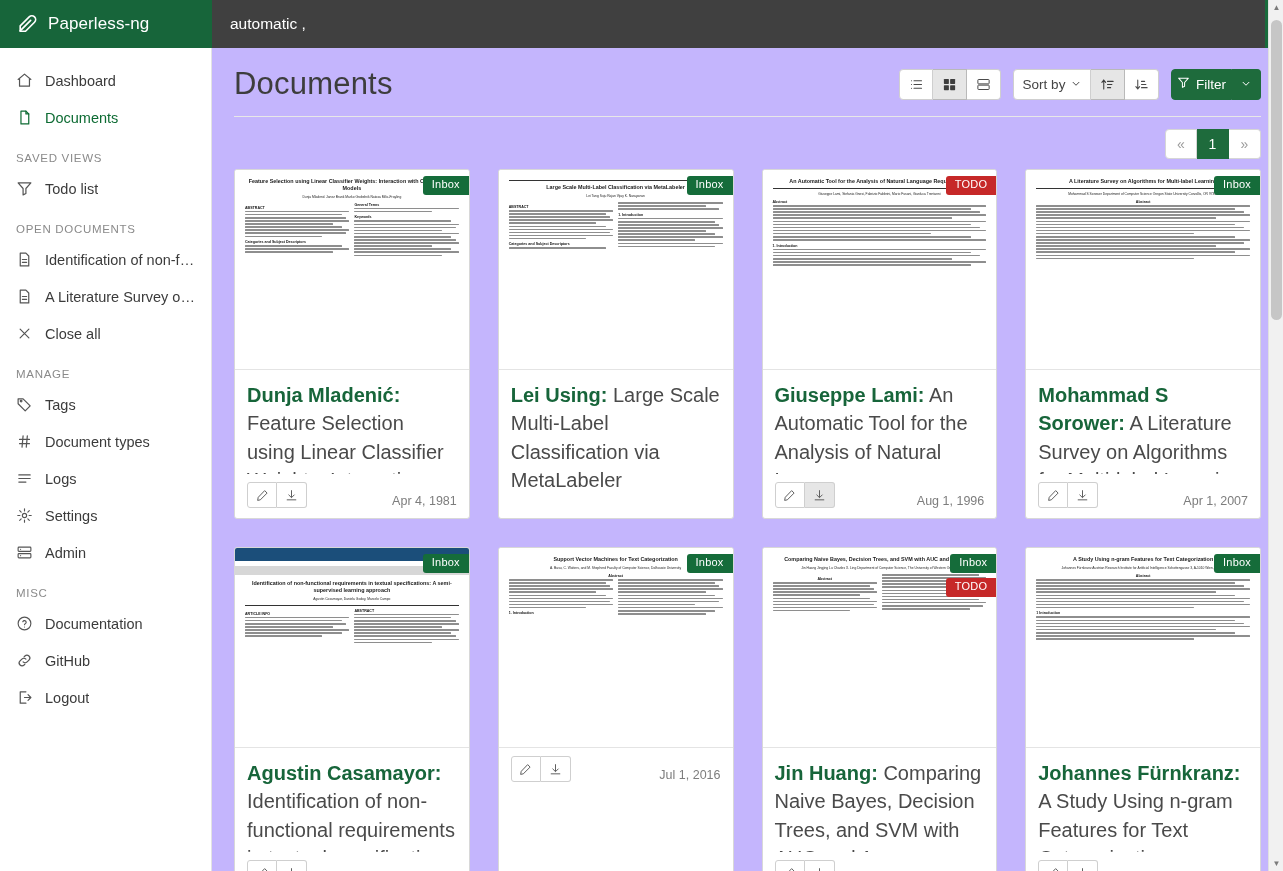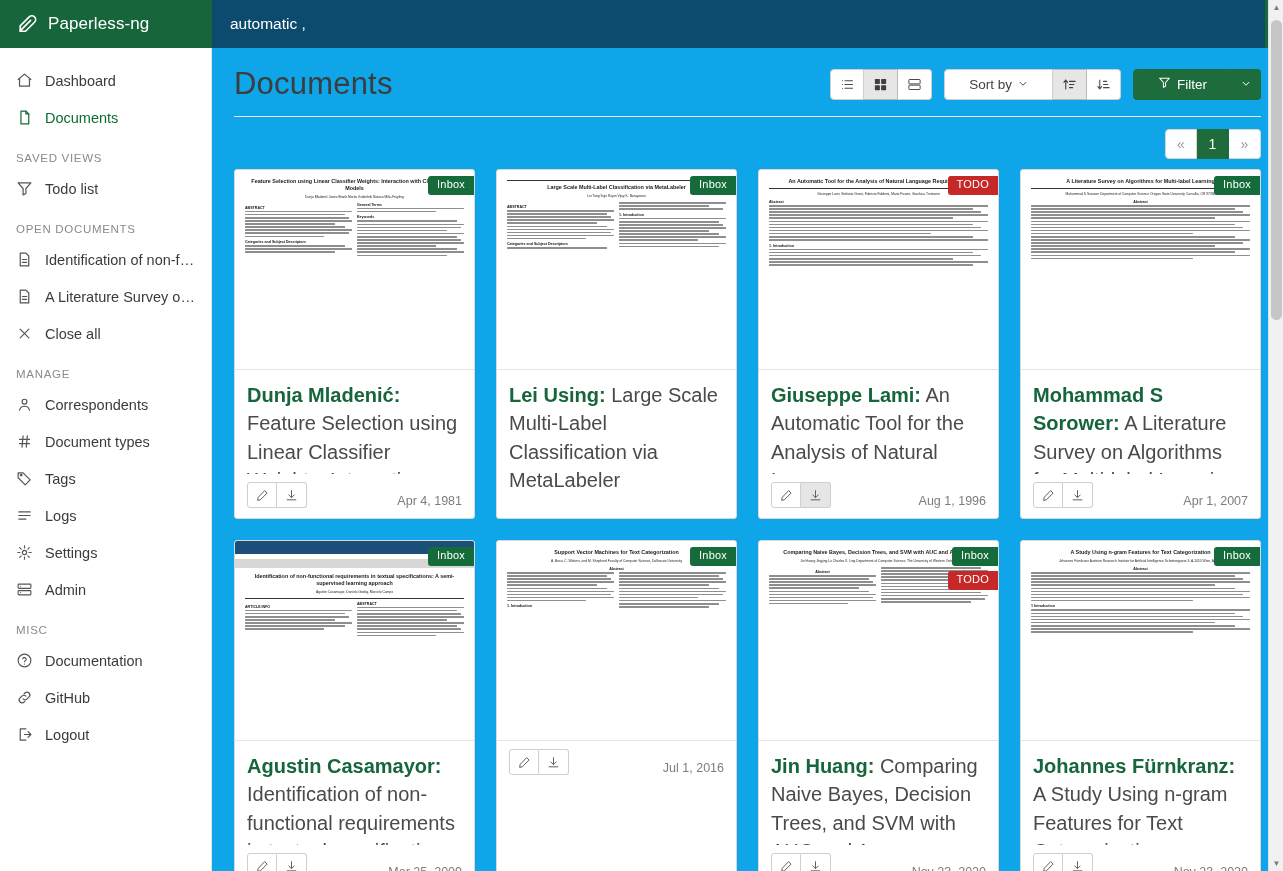--- a/index.html
+++ b/index.html
@@ -38,37 +38,37 @@
   }
   .brand-logo { width: 22px; height: 22px; flex: 0 0 22px; }
   .brand-title {
     font-size: 17px;
     letter-spacing: .1px;
     font-weight: 400;
     color: #ffffff;
   }
   .searchzone {
     flex: 1;
-    background: #0c4a6e;
+    background: #404040;
     display: flex;
     align-items: center;
     padding-left: 18px;
   }
   .search-text {
     color: #fff;
     font-size: 15.5px;
   }
   .topbar-right { width: 18px; background:#186a3b; }
 
   
   .body-wrap {
     flex: 1;
     display: flex;
     min-height: 0;
-    background:#0ea5e9;
+    background:#c4b5fd;
   }
 
   
   .sidebar {
     width: 212px;
     flex: 0 0 212px;
     border-right: 1px solid #e3e3e3;
     padding-top: 14px;
     overflow: hidden;
     background: #fff;
@@ -134,21 +134,21 @@
   .btn {
     height: 31px;
     border: 1px solid #cfcfcf;
     background: #fff;
     display: inline-flex;
     align-items: center;
     justify-content: center;
     gap: 6px;
     font-size: 13.5px;
     color: #444;
-    padding: 0 24px;
+    padding: 0 5px;
     cursor: pointer;
   }
   .btn-group .btn + .btn { border-left: none; }
   .btn-group .btn:first-child { border-radius: 4px 0 0 4px; }
   .btn-group .btn:last-child { border-radius: 0 4px 4px 0; }
   .btn.square { width: 34px; padding: 0; }
   .btn.selected {
     background: #e6e6e6;
     border-color: #b9b9b9;
   }
@@ -179,21 +179,21 @@
   .pg:first-child { border-radius: 4px 0 0 4px; }
   .pg:last-child { border-radius: 0 4px 4px 0; }
   .pg.current { background: #1e6b3c; border-color:#1e6b3c; color:#fff; }
   .pg.muted { color: #9b9b9b; }
 
   
   .cards {
     flex: 1;
     display: grid;
     grid-template-columns: repeat(4, 1fr);
-    gap: 21px;
+    gap: 28px;
     overflow: hidden;
     align-content: start;
     padding-bottom: 10px;
   }
   .card {
     border: 1px solid #d8d8d8;
     border-radius: 3px;
     background: #fff;
     display: flex;
     flex-direction: column;
@@ -414,43 +414,34 @@
           <svg viewBox="0 0 24 24" width="15" height="15" fill="none" stroke="currentColor" stroke-width="1.9" stroke-linecap="round">
               <path d="M5 5l14 14M19 5 5 19"></path>
             </svg>
         </span>
         <span class="lbl">Close all</span>
       </div>
 
       <div class="section-title">Manage</div>
       <div class="nav-item">
         <span class="nav-icon">
-          <svg viewBox="0 0 24 24" width="17" height="17" fill="none" stroke="currentColor" stroke-width="1.7" stroke-linecap="round">
-              <circle cx="12" cy="8" r="3.4"></circle>
-              <path d="M5 20c1-4 4.2-5.5 7-5.5S18 16 19 20"></path>
-            </svg>
-        </span>
-        <span class="lbl">Correspondents</span>
-      </div>
-      <div class="nav-item">
-        <span class="nav-icon">
-          <svg viewBox="0 0 24 24" width="17" height="17" fill="none" stroke="currentColor" stroke-width="1.7" stroke-linecap="round">
-              <path d="M5 9h14M5 15h14M10 4 8.5 20M16 4l-1.5 16"></path>
-            </svg>
-        </span>
-        <span class="lbl">Document types</span>
-      </div>
-      <div class="nav-item">
-        <span class="nav-icon">
           <svg viewBox="0 0 24 24" width="17" height="17" fill="none" stroke="currentColor" stroke-width="1.7" stroke-linecap="round" stroke-linejoin="round">
               <path d="M3 11V4h7l10 10-7 7z"></path>
               <circle cx="7.2" cy="7.2" r="1.2"></circle>
             </svg>
         </span>
         <span class="lbl">Tags</span>
+      </div>
+      <div class="nav-item">
+        <span class="nav-icon">
+          <svg viewBox="0 0 24 24" width="17" height="17" fill="none" stroke="currentColor" stroke-width="1.7" stroke-linecap="round">
+              <path d="M5 9h14M5 15h14M10 4 8.5 20M16 4l-1.5 16"></path>
+            </svg>
+        </span>
+        <span class="lbl">Document types</span>
       </div>
       <div class="nav-item">
         <span class="nav-icon">
           <svg viewBox="0 0 24 24" width="17" height="17" fill="none" stroke="currentColor" stroke-width="1.7" stroke-linecap="round">
               <path d="M4 7h16M4 12h16M4 17h10"></path>
             </svg>
         </span>
         <span class="lbl">Logs</span>
       </div>
       <div class="nav-item">

